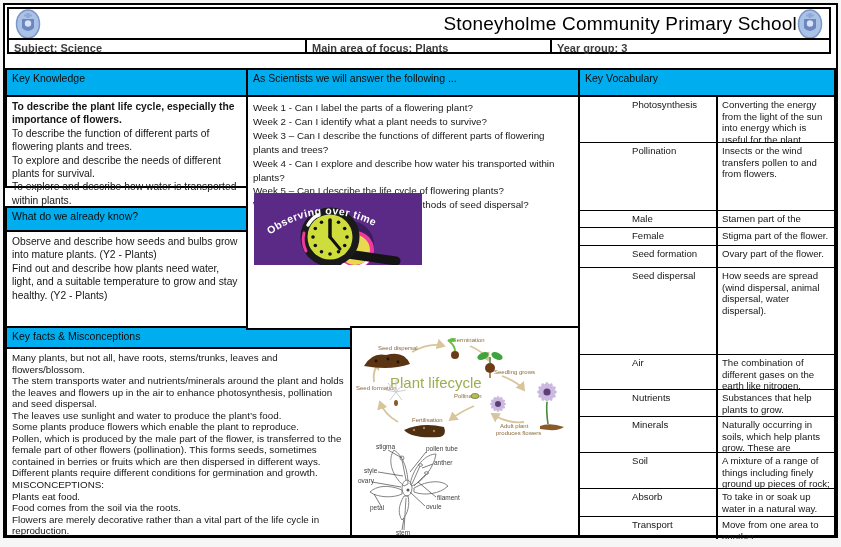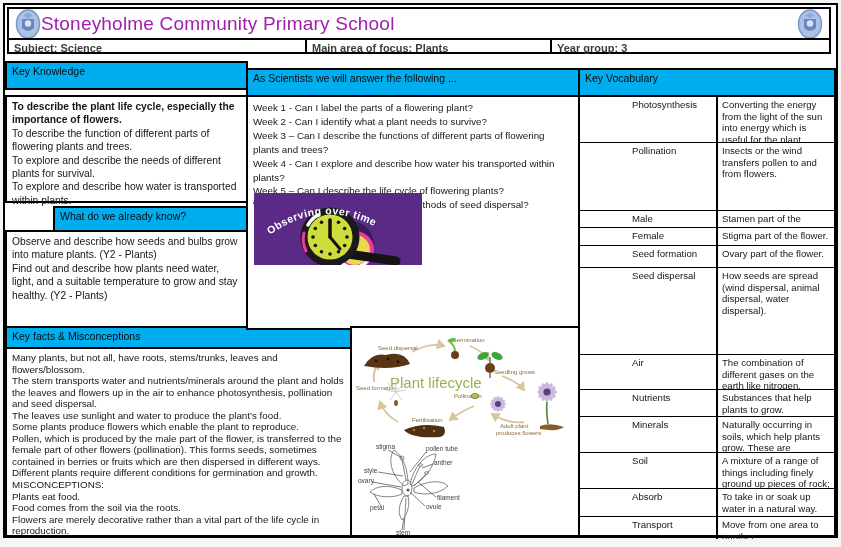--- a/index.html
+++ b/index.html
@@ -4,30 +4,30 @@
 <style>
   html,body{margin:0;padding:0;}
   body{background:#f2f2f2;font-family:"Liberation Sans",sans-serif;}
   .page{position:relative;width:841px;height:547px;background:#f6f6f6;overflow:hidden;}
   .doc{position:absolute;left:3px;top:3px;width:835px;height:535px;border:2px solid #000;background:#fff;box-sizing:border-box;}
   .box{position:absolute;box-sizing:border-box;border:2px solid #000;background:#fff;}
   .hdr{background:#00AEEF;color:#0b0b0b;font-size:10.5px;padding:2px 5px;}
   .txt{color:#161616;}
   
   .title-box{left:7px;top:7px;width:824px;height:33px;display:flex;align-items:center;padding:0 6px;}
-  .page-title{flex:1;text-align:left;font-size:19px;color:#a21caf;letter-spacing:.2px;}
+  .page-title{flex:1;text-align:right;font-size:19px;color:#000000;letter-spacing:.2px;}
   .subject-row{left:7px;top:38px;width:824px;height:16px;display:flex;background:#fff;}
   .subject-cell{box-sizing:border-box;border-right:2px solid #000;padding:2px 5px;font-weight:bold;font-size:11px;color:#3d3d3d;}
   .subject-cell:last-child{border-right:none;}
   .sc1{width:298px;}.sc2{width:245px;}.sc3{flex:1;}
   
-  .kk-header{left:5px;top:61px;width:243px;height:29px;}
-  .kk-body{left:5px;top:95px;width:243px;height:108px;font-size:10.3px;line-height:1.3;padding:3px 5px;}
+  .kk-header{left:5px;top:68px;width:243px;height:29px;}
+  .kk-body{left:5px;top:95px;width:243px;height:93px;font-size:10.3px;line-height:1.3;padding:3px 5px;}
   .kk-bold{font-weight:bold;}
-  .ak-header{left:5px;top:206px;width:243px;height:26px;margin-left:48px;}
+  .ak-header{left:5px;top:206px;width:243px;height:26px;}
   .ak-body{left:5px;top:230px;width:243px;height:98px;font-size:10.3px;line-height:1.3;padding:3px 5px;}
   .kf-header{left:5px;top:326px;width:347px;height:23px;}
   .kf-body{left:5px;top:347px;width:347px;height:190px;font-size:9.8px;line-height:1.18;padding:3px 5px;}
   
   .sci-header{left:246px;top:68px;width:334px;height:36px;}
   .sci-body{left:246px;top:95px;width:334px;height:235px;font-size:9.8px;line-height:1.42;padding:4px 5px;}
   .wk-mark{text-decoration:underline;text-decoration-color:#2e74b5;color:#1f1f1f;}
   .observing{position:absolute;left:6px;top:96px;width:168px;height:72px;}
   .lifecycle-box{left:350px;top:326px;width:230px;height:211px;}
   .lifecycle-svg{position:absolute;left:0;top:2px;}

